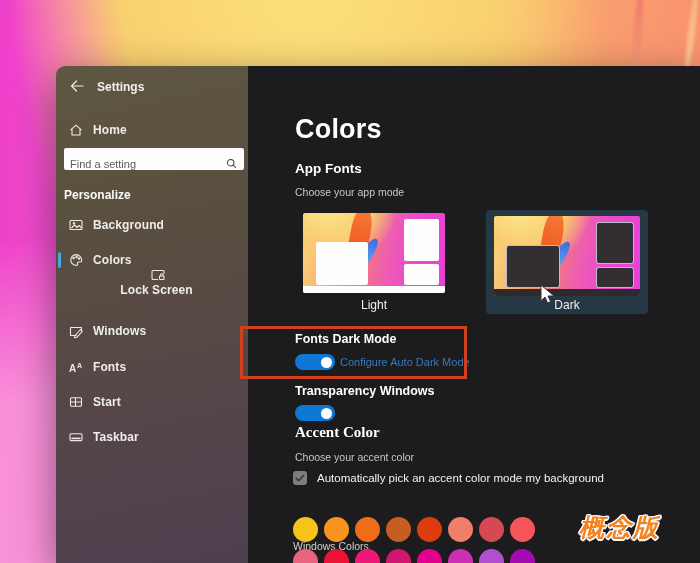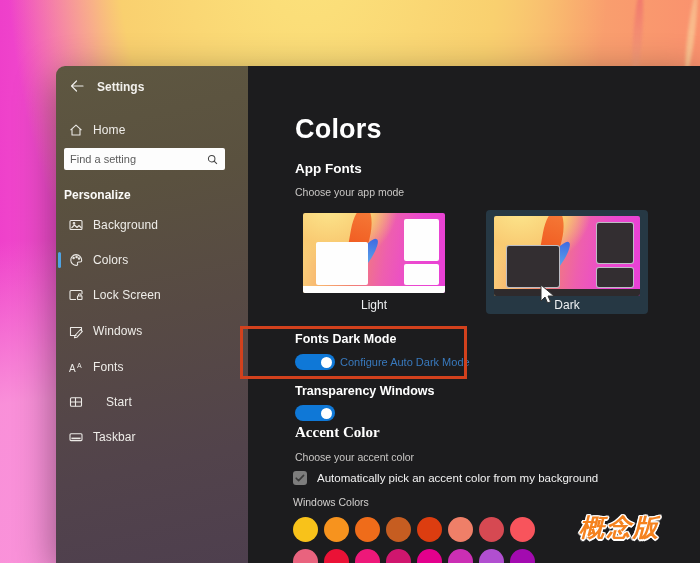--- a/index.html
+++ b/index.html
@@ -31,27 +31,27 @@
     position:absolute;left:0;top:0;width:192px;height:100%;
     background:linear-gradient(168deg,#5e5741 0%,#5a513f 25%,#574a44 50%,#52434b 78%,#4e3f4e 100%);
   }
   .content{
     position:absolute;left:192px;top:0;right:0;bottom:0;
     background:#1c1c1e;
   }
   
   .titlebar-back{position:absolute;left:12px;top:11px;width:18px;height:18px;color:#efede9;}
   .titlebar-title{position:absolute;left:41px;top:14px;font-size:12px;color:#f2f0ec;font-weight:bold;}
-  .nav-row{position:absolute;left:0;width:192px;height:28px;display:flex;align-items:center;color:#efede9;}
+  .nav-row{position:absolute;left:0;width:192px;height:28px;display:flex;align-items:center;color:#efede9;font-weight:bold;}
   .nav-row .nicon{width:16px;height:16px;margin-left:12px;flex:0 0 16px;color:#eceae6;}
   .nav-row .nlabel{margin-left:9px;font-size:12px;letter-spacing:.1px;}
   .sel-pill{position:absolute;left:2px;width:3px;height:16px;border-radius:2px;}
   .searchbox{
-    position:absolute;left:8px;top:82px;width:161px;height:22px;background:#fdfdfd;
-    border-radius:2px;display:flex;align-items:center;box-sizing:border-box;padding:0 6px;
+    position:absolute;left:8px;top:82px;width:180px;height:22px;background:#fdfdfd;
+    border-radius:2px;display:flex;align-items:flex-end;box-sizing:border-box;padding:0 6px;
   }
   .searchbox .ph{flex:1;font-size:11px;color:#5c5c5c;}
   .searchbox .sicon{width:13px;height:13px;color:#454545;}
   .section-label{position:absolute;left:8px;top:122px;font-size:12px;font-weight:bold;color:#fbfaf8;}
   
   .page-title{position:absolute;left:47px;top:48px;font-size:27px;font-weight:600;color:#fff;letter-spacing:.2px;}
   .h-section{position:absolute;left:47px;font-size:13.5px;font-weight:bold;color:#fff;}
   .h-sub{position:absolute;left:47px;font-size:10.5px;color:#c9c7c5;}
   .h-small{position:absolute;left:47px;font-size:12.5px;font-weight:bold;color:#fff;}
   
@@ -68,21 +68,21 @@
   .lw{position:absolute;background:#fefefe;border-radius:2px;}
   .dw{position:absolute;background:#332e31;border:1px solid rgba(235,238,245,.75);border-radius:3px;box-sizing:border-box;}
   .dark-panel{position:absolute;left:238px;top:144px;width:162px;height:104px;border-radius:4px;background:#263844;}
   .dark-thumb{position:absolute;left:8px;top:6px;width:146px;height:80px;}
   
   .toggle{position:absolute;width:40px;height:16px;border-radius:9px;}
   .toggle .knob{position:absolute;right:3px;top:2.5px;width:11px;height:11px;border-radius:50%;background:#fff;}
   .cfg-link{position:absolute;left:92px;font-size:11px;}
   .checkbox{position:absolute;left:45px;width:14px;height:14px;border-radius:3px;background:#7d7d7d;color:#3a3a3a;}
   .cb-label{position:absolute;left:69px;font-size:11.5px;color:#f2f2f2;}
-  .palette-label{position:absolute;left:45px;font-size:10.5px;color:#d2d0ce;}
+  .palette-label{position:absolute;left:45px;font-size:10.5px;color:#d2d0ce;margin-top:44px;}
   .swatch-row{position:absolute;left:45px;display:flex;gap:6px;}
   .swatch{width:25px;height:25px;border-radius:50%;}
   
   .anno-rect{position:absolute;left:184px;top:260px;width:227px;height:53px;border:3px solid #d2411d;box-sizing:border-box;z-index:30;}
   .cursor{position:absolute;left:484px;top:218px;width:15px;height:21px;z-index:40;}
   .watermark{
     position:absolute;left:579px;top:511px;z-index:50;
     font-size:25px;font-weight:bold;font-style:italic;letter-spacing:2px;
     color:#f5821f;
     text-shadow:-1.5px 0 0 #fff,1.5px 0 0 #fff,0 -1.5px 0 #fff,0 1.5px 0 #fff,
@@ -149,21 +149,21 @@
         <svg viewBox="0 0 16 16" fill="none" stroke="currentColor" stroke-width="1.1" stroke-linejoin="round">
           <path d="M8 2.6a5.4 5.4 0 1 0 .4 10.8c1.1 0 1.5-.8 1.1-1.6-.4-.9.2-1.8 1.2-1.8h1.5c.9 0 1.5-.7 1.5-1.6A5.8 5.8 0 0 0 8 2.6z"></path>
           <circle cx="5.6" cy="6" r=".7"></circle>
             <circle cx="8.6" cy="4.9" r=".7"></circle>
             <circle cx="11" cy="6.6" r=".7"></circle>
         </svg>
       </span>
       <span class="nlabel">Colors</span>
     </div>
 
-    <div class="nav-row" style="top:215px;">
+    <div class="nav-row" style="top:201px;flex-direction:column;">
       <span class="nicon">
         <svg viewBox="0 0 16 16" fill="none" stroke="currentColor" stroke-width="1.1" stroke-linejoin="round">
           <path d="M14 7V4.5a1 1 0 0 0-1-1H3a1 1 0 0 0-1 1v7a1 1 0 0 0 1 1h5"></path>
           <rect x="9.5" y="9" width="4.5" height="3.5" rx=".6"></rect>
             <path d="M10.5 9V8a1.3 1.3 0 0 1 2.6 0v1"></path>
         </svg>
       </span>
       <span class="nlabel">Lock Screen</span>
     </div>
 
@@ -180,21 +180,21 @@
     <div class="nav-row" style="top:287px;">
       <span class="nicon">
         <svg viewBox="0 0 16 16" fill="currentColor" stroke="none">
           <text x="1" y="12.5" font-size="10" font-family="Liberation Sans, sans-serif">A</text>
           <text x="9" y="8.5" font-size="7" font-family="Liberation Sans, sans-serif">A</text>
         </svg>
       </span>
       <span class="nlabel">Fonts</span>
     </div>
 
-    <div class="nav-row" style="top:322px;gap:13px;">
+    <div class="nav-row" style="top:322px;">
       <span class="nicon">
         <svg viewBox="0 0 16 16" fill="none" stroke="currentColor" stroke-width="1.1" stroke-linejoin="round">
           <rect x="2.5" y="3.8" width="11" height="8.5" rx="1"></rect>
             <path d="M2.5 8h11M7.5 3.8v8.5"></path>
         </svg>
       </span>
       <span class="nlabel">Start</span>
     </div>
 
     <div class="nav-row" style="top:357px;">
@@ -249,21 +249,21 @@
     </div>
 
     <div class="h-section" style="top:358px;font-size:15px;font-family:Liberation Serif, serif;">Accent Color</div>
     <div class="h-sub" style="top:385px;">Choose your accent color</div>
 
     <div class="checkbox" style="top:405px;">
       <svg viewBox="0 0 14 14" fill="none" stroke="currentColor" stroke-width="1.6" stroke-linecap="round" stroke-linejoin="round">
         <path d="m3.2 7.2 2.4 2.4 5-5.2"></path>
       </svg>
     </div>
-    <div class="cb-label" style="top:406px;">Automatically pick an accent color from my background</div>
+    <div class="cb-label" style="top:406px;">Automatically pick an accent color mode my background</div>
 
     <div class="palette-label" style="top:430px;">Windows Colors</div>
 
     <div class="swatch-row" style="top:451px;">
         <div class="swatch" style="background: rgb(248, 194, 26);"></div>
         <div class="swatch" style="background: rgb(247, 147, 30);"></div>
         <div class="swatch" style="background: rgb(239, 108, 26);"></div>
         <div class="swatch" style="background: rgb(198, 93, 33);"></div>
         <div class="swatch" style="background: rgb(220, 61, 16);"></div>
         <div class="swatch" style="background: rgb(239, 127, 104);"></div>

